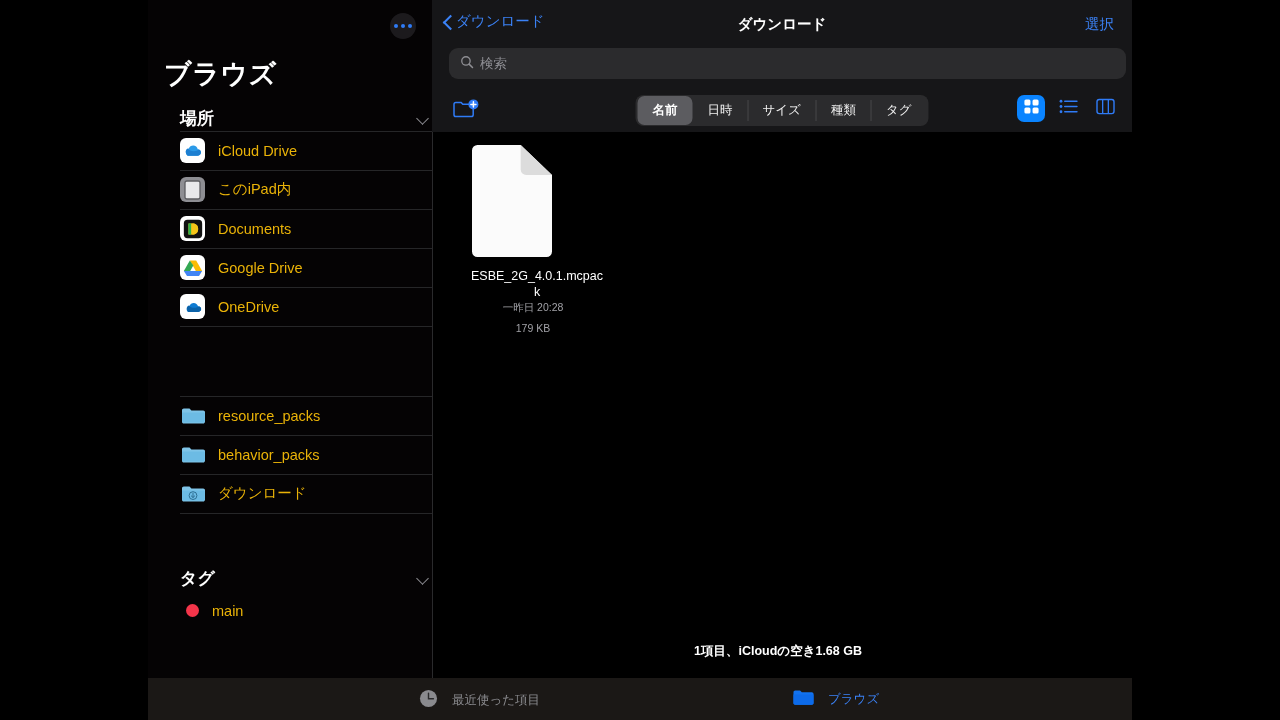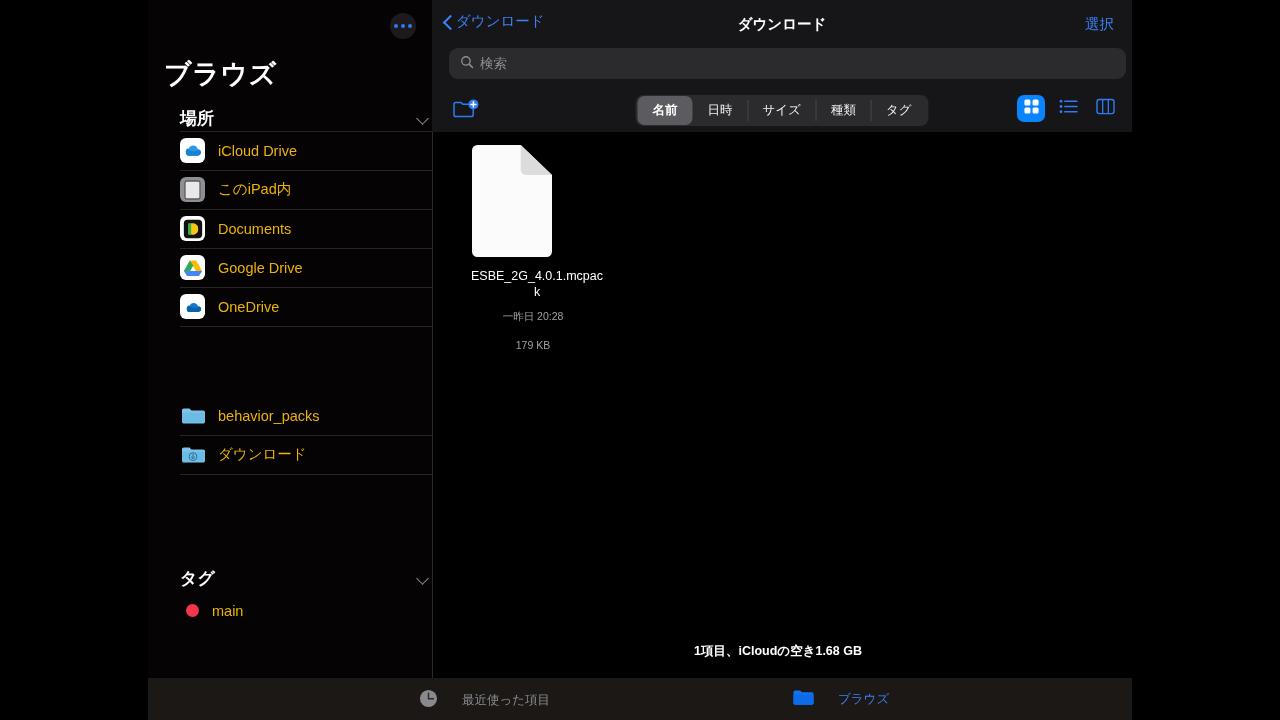--- a/index.html
+++ b/index.html
@@ -345,21 +345,21 @@
     text-align: center;
     line-height: 16px;
     width: 138px;
     word-break: break-all;
   }
   .file-meta {
     font-size: 10.5px;
     color: #a1a1a6;
     text-align: center;
     line-height: 13px;
-    margin-top: 10px;
+    margin-top: 1px;
   }
 
   .status-line {
     position: absolute;
     left: 0;
     right: 8px;
     bottom: 18px;
     text-align: center;
     font-size: 12.5px;
     font-weight: bold;
@@ -374,21 +374,21 @@
     width: 984px;
     height: 42px;
     background: #1b1816;
     display: flex;
     align-items: center;
   }
   .tab {
     position: absolute;
     display: flex;
     align-items: center;
-    gap: 24px;
+    gap: 14px;
     top: 11px;
   }
   .tab.recents { left: 271px; }
   .tab.browse  { left: 645px; }
   .tab-label {
     font-size: 12.5px;
   }
   .tab.recents .tab-label { color: #8a8a8e; }
   .tab.browse  .tab-label { color: #3b82f6; }
 </style>
@@ -464,20 +464,29 @@
             </svg>
           </span>
           <span class="row-label">OneDrive</span>
         </div>
 
         <div class="divider-bottom"></div>
       </div>
 
       <div class="section" style="top:396px;">
 
+        <div class="row first-divider">
+          <span class="row-icon">
+            <svg width="24" height="19" viewBox="0 0 24 19">
+              <path d="M1 4.2c0-1 .8-1.8 1.8-1.8h5.7l1.9 2h11.8c1 0 1.8.8 1.8 1.8v9.6c0 1-.8 1.8-1.8 1.8H2.8c-1 0-1.8-.8-1.8-1.8z" fill="#7fc4e8"></path>
+              <path d="M1 6.6h22.8v8.2c0 1-.8 1.8-1.8 1.8H2.8c-1 0-1.8-.8-1.8-1.8z" fill="#6cbbe4"></path>
+            </svg>
+          </span>
+          <span class="row-label">resource_packs</span>
+        </div>
 
         <div class="row">
           <span class="row-icon">
             <svg width="24" height="19" viewBox="0 0 24 19">
               <path d="M1 4.2c0-1 .8-1.8 1.8-1.8h5.7l1.9 2h11.8c1 0 1.8.8 1.8 1.8v9.6c0 1-.8 1.8-1.8 1.8H2.8c-1 0-1.8-.8-1.8-1.8z" fill="#7fc4e8"></path>
               <path d="M1 6.6h22.8v8.2c0 1-.8 1.8-1.8 1.8H2.8c-1 0-1.8-.8-1.8-1.8z" fill="#6cbbe4"></path>
             </svg>
           </span>
           <span class="row-label">behavior_packs</span>
         </div>
@@ -584,21 +593,21 @@
       <div class="file-grid">
         <div class="file-item">
           <div class="doc-icon">
             <svg width="85" height="114" viewBox="0 0 85 114">
               <path d="M4 6.5A5.5 5.5 0 0 1 9.5 1h43.2L84 30.9v76.6a5.5 5.5 0 0 1-5.5 5.5h-69A5.5 5.5 0 0 1 4 107.5z" fill="#fbfbfb"></path>
               <path d="M52.7 1 84 30.9H58.2a5.5 5.5 0 0 1-5.5-5.5z" fill="#dcdcdc"></path>
             </svg>
           </div>
           <div class="file-name">ESBE_2G_4.0.1.mcpack</div>
           <div class="file-meta">一昨日 20:28</div>
-          <div class="file-meta" style="margin-top:16px">179 KB</div>
+          <div class="file-meta" style="margin-top:8px">179 KB</div>
         </div>
       </div>
 
       <div class="status-line">1項目、iCloudの空き1.68 GB</div>
     </div>
 
     <div class="tabbar">
       <div class="tab recents">
         <span>
           <svg width="19" height="19" viewBox="0 0 20 20">

